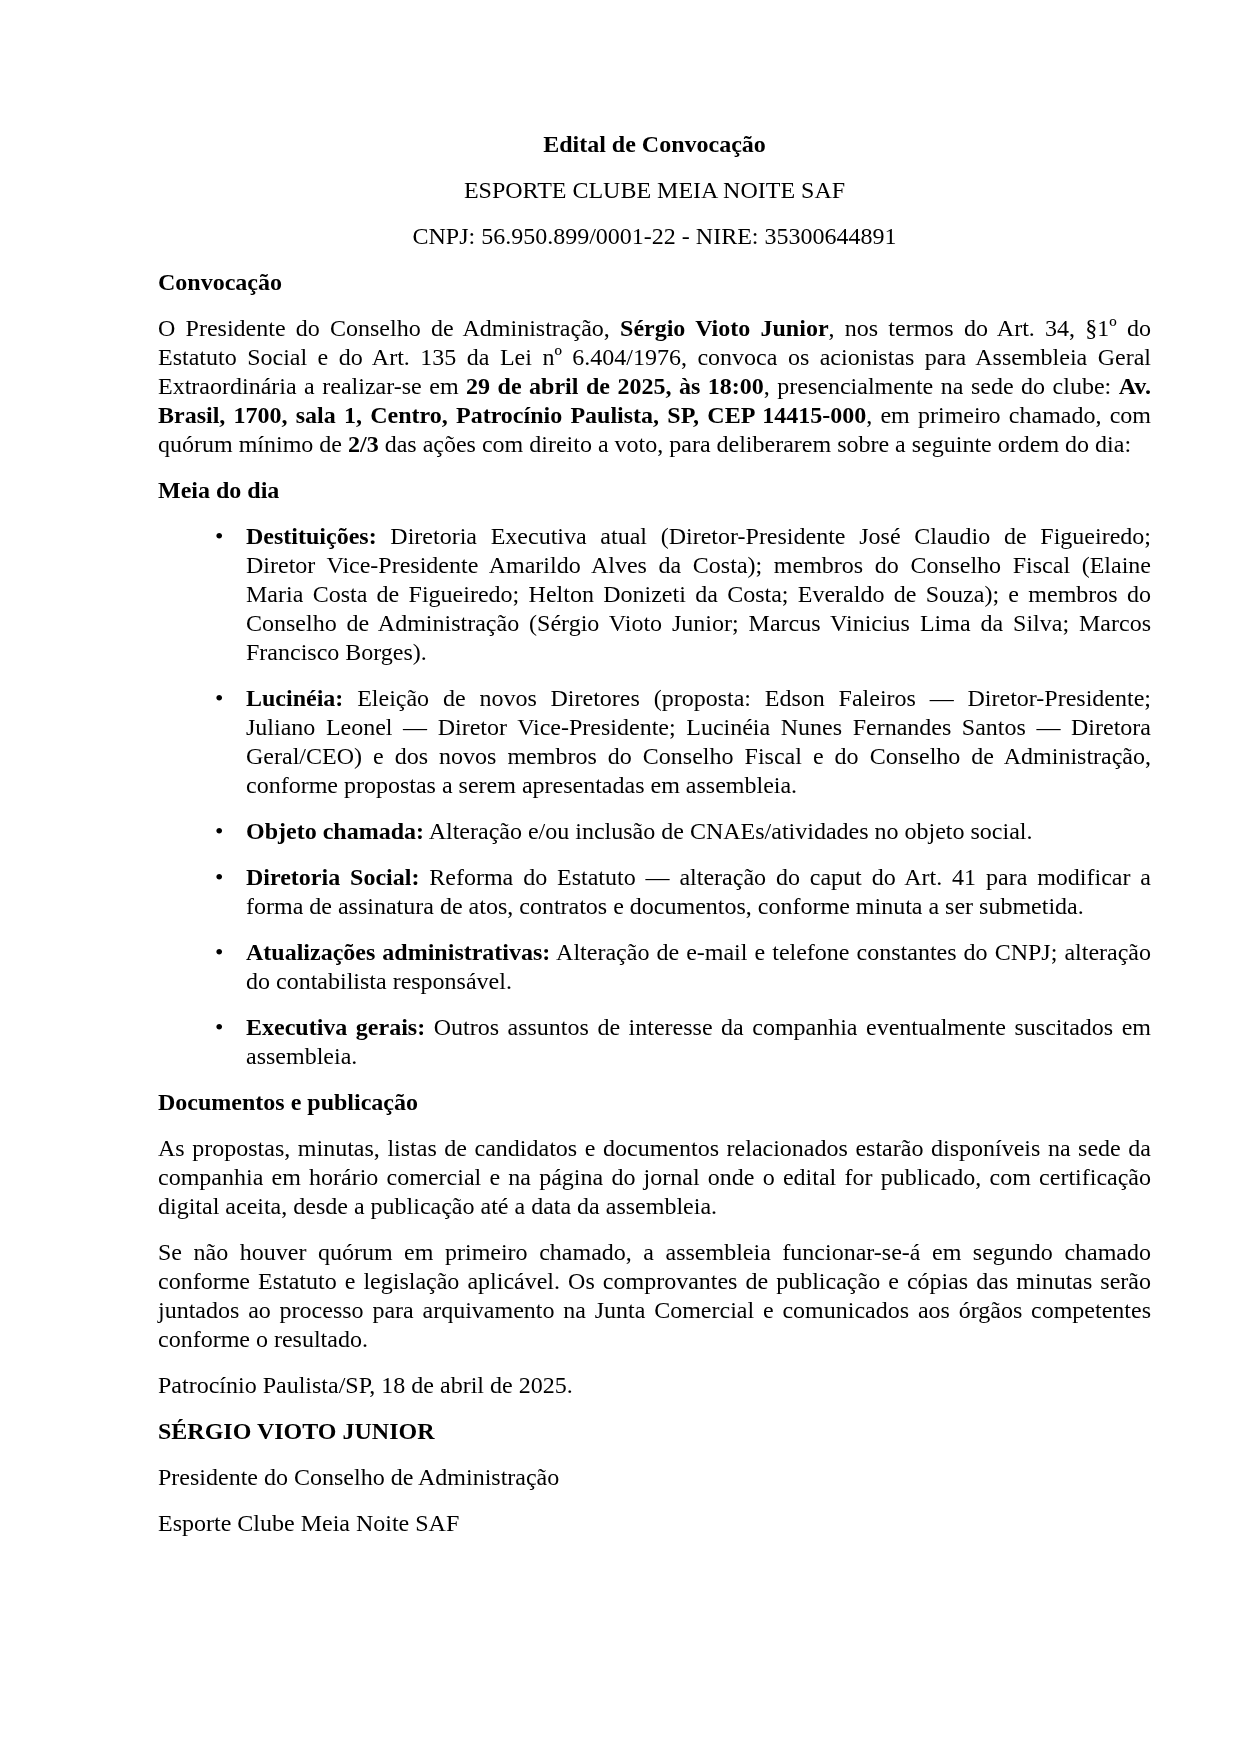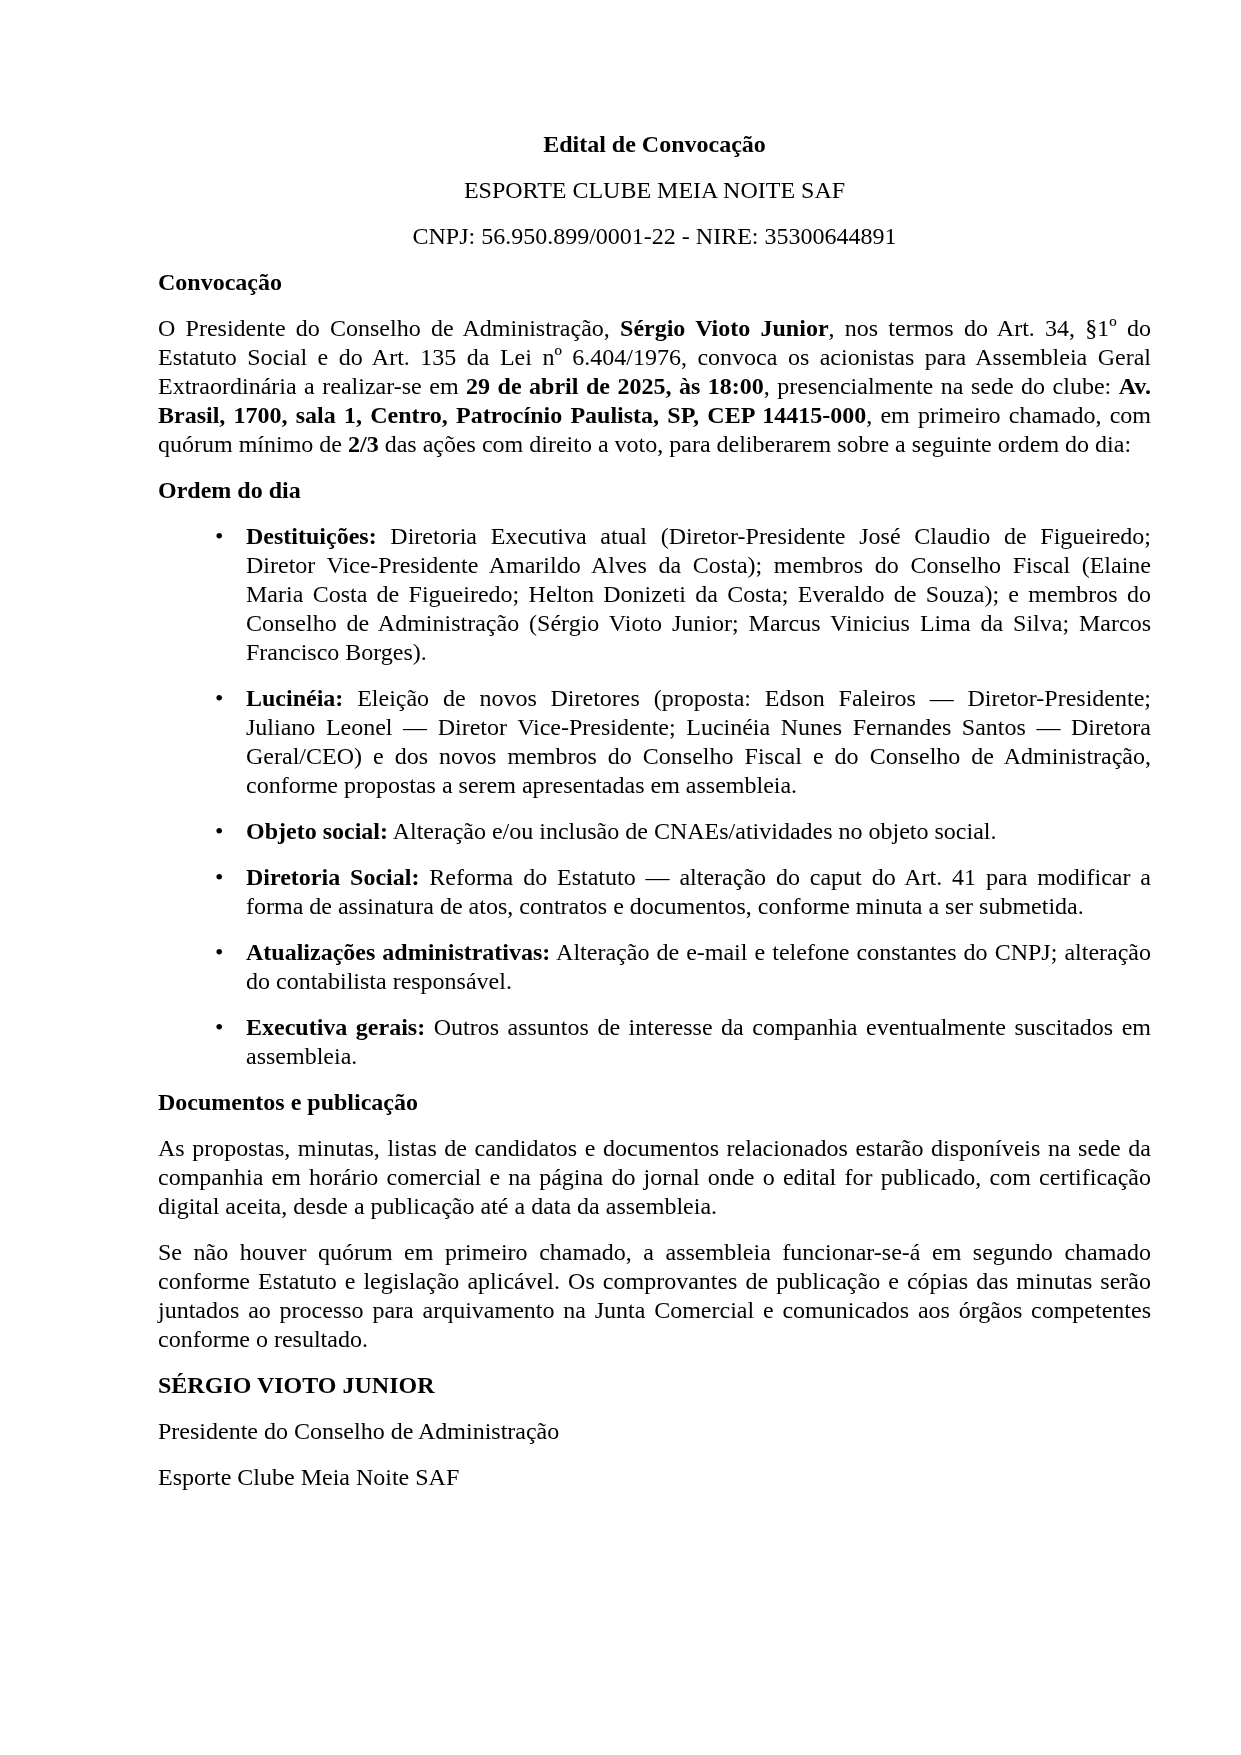--- a/index.html
+++ b/index.html
@@ -59,38 +59,39 @@
   <p class="center bold">Edital de Convocação</p>
 
   <p class="center">ESPORTE CLUBE MEIA NOITE SAF</p>
 
   <p class="center">CNPJ: 56.950.899/0001-22 - NIRE: 35300644891</p>
 
   <h2>Convocação</h2>
 
   <p class="justify"><span>O Presidente do Conselho de Administração, </span><strong>Sérgio Vioto Junior</strong><span>, nos termos do Art. 34, §1º do Estatuto Social e do Art. 135 da Lei nº 6.404/1976, convoca os acionistas para Assembleia Geral Extraordinária a realizar-se em </span><strong>29 de abril de 2025, às 18:00</strong><span>, presencialmente na sede do clube: </span><strong>Av. Brasil, 1700, sala 1, Centro, Patrocínio Paulista, SP, CEP 14415-000</strong><span>, em primeiro chamado, com quórum mínimo de </span><strong>2/3</strong><span> das ações com direito a voto, para deliberarem sobre a seguinte ordem do dia:</span></p>
 
-  <h2>Ordem do dia</h2>
+  <h2>Meia do dia</h2>
 
   <ul class="agenda">
     <li><span class="marker">•</span><strong>Destituições:</strong><span> Diretoria Executiva atual (Diretor-Presidente José Claudio de Figueiredo; Diretor Vice-Presidente Amarildo Alves da Costa); membros do Conselho Fiscal (Elaine Maria Costa de Figueiredo; Helton Donizeti da Costa; Everaldo de Souza); e membros do Conselho de Administração (Sérgio Vioto Junior; Marcus Vinicius Lima da Silva; Marcos Francisco Borges).</span></li>
     <li><span class="marker">•</span><strong>Lucinéia:</strong><span> Eleição de novos Diretores (proposta: Edson Faleiros — Diretor-Presidente; Juliano Leonel — Diretor Vice-Presidente; Lucinéia Nunes Fernandes Santos — Diretora Geral/CEO) e dos novos membros do Conselho Fiscal e do Conselho de Administração, conforme propostas a serem apresentadas em assembleia.</span></li>
-    <li><span class="marker">•</span><strong>Objeto social:</strong><span> Alteração e/ou inclusão de CNAEs/atividades no objeto social.</span></li>
+    <li><span class="marker">•</span><strong>Objeto chamada:</strong><span> Alteração e/ou inclusão de CNAEs/atividades no objeto social.</span></li>
     <li><span class="marker">•</span><strong>Diretoria Social:</strong><span> Reforma do Estatuto — alteração do caput do Art. 41 para modificar a forma de assinatura de atos, contratos e documentos, conforme minuta a ser submetida.</span></li>
     <li><span class="marker">•</span><strong>Atualizações administrativas:</strong><span> Alteração de e-mail e telefone constantes do CNPJ; alteração do contabilista responsável.</span></li>
     <li><span class="marker">•</span><strong>Executiva gerais:</strong><span> Outros assuntos de interesse da companhia eventualmente suscitados em assembleia.</span></li>
   </ul>
 
   <h2>Documentos e publicação</h2>
 
   <p class="justify">As propostas, minutas, listas de candidatos e documentos relacionados estarão disponíveis na sede da companhia em horário comercial e na página do jornal onde o edital for publicado, com certificação digital aceita, desde a publicação até a data da assembleia.</p>
 
 
   <p class="justify">Se não houver quórum em primeiro chamado, a assembleia funcionar-se-á em segundo chamado conforme Estatuto e legislação aplicável. Os comprovantes de publicação e cópias das minutas serão juntados ao processo para arquivamento na Junta Comercial e comunicados aos órgãos competentes conforme o resultado.</p>
 
+  <p>Patrocínio Paulista/SP, 18 de abril de 2025.</p>
 
   <p class="bold">SÉRGIO VIOTO JUNIOR</p>
 
   <p>Presidente do Conselho de Administração</p>
 
   <p>Esporte Clube Meia Noite SAF</p>
 
 </div>
 
 </body></html>

